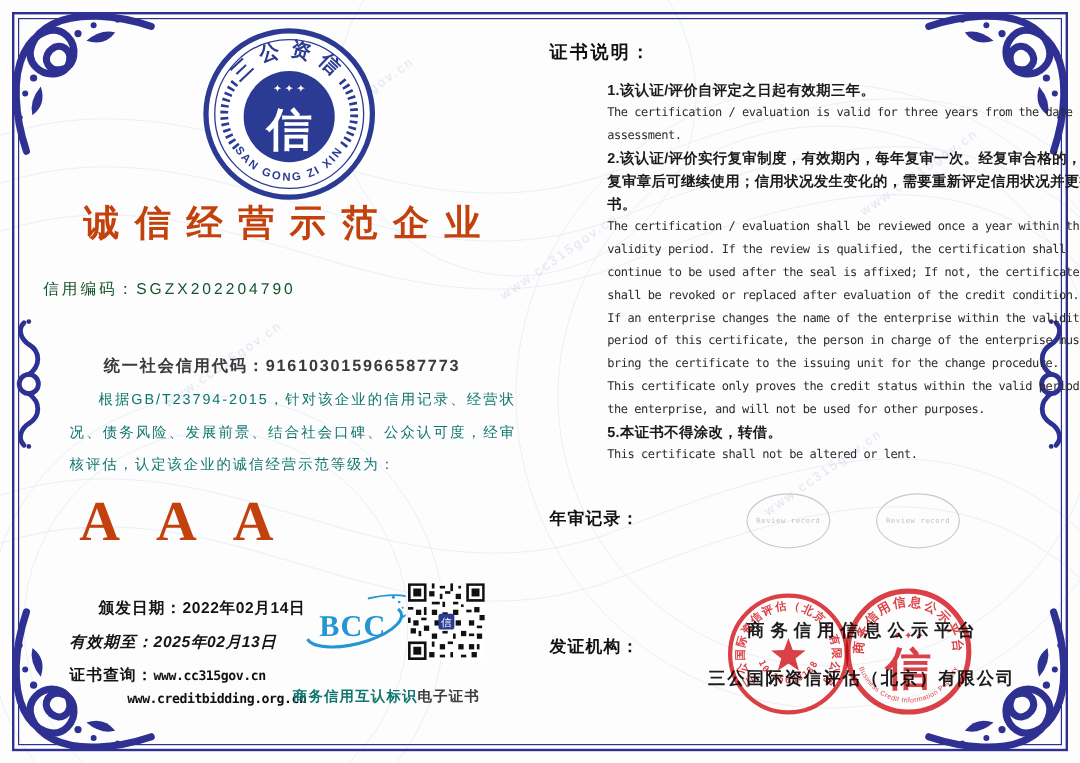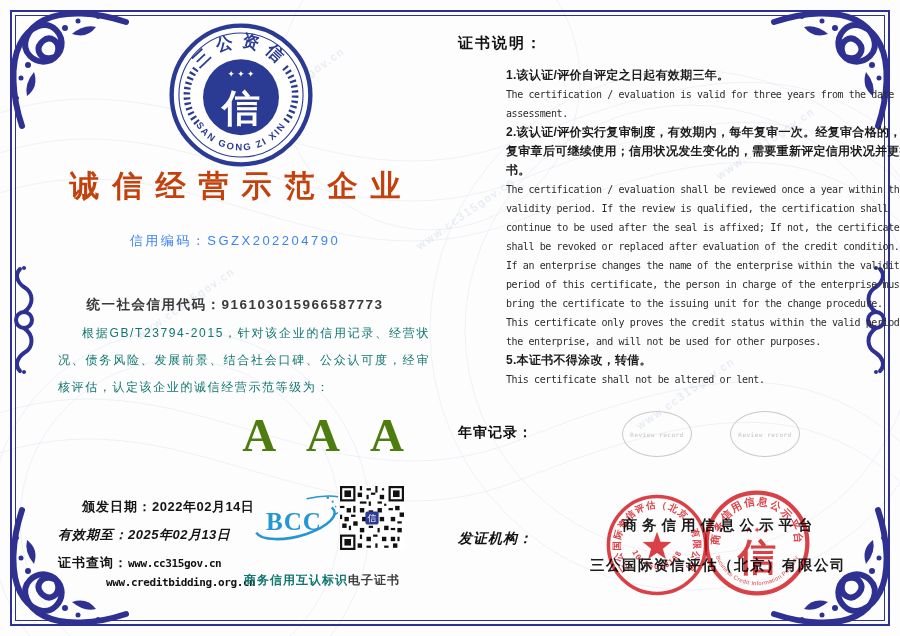--- a/index.html
+++ b/index.html
@@ -6,29 +6,29 @@
   .cert{position:relative;width:900px;height:636px;background:#fdfdfe;overflow:hidden;
         font-family:"Liberation Sans","DejaVu Sans",sans-serif;color:#222;}
   .bg-layer,.deco-layer{position:absolute;inset:0;pointer-events:none;}
   .border-outer{position:absolute;inset:10px;border:2px solid #2e3192;}
   .border-inner{position:absolute;inset:15px;border:1px solid #2e3192;}
 
   
   .logo{position:absolute;left:168px;top:22px;width:146px;height:146px;}
   .cert-title{position:absolute;left:36px;top:166px;width:398px;text-align:center;
       font-size:30px;font-weight:900;letter-spacing:13px;text-indent:13px;color:#c2410c;}
-  .credit-line{position:absolute;left:36px;top:232px;width:398px;text-align:center;
-      font-size:13px;color:#3b82f6;letter-spacing:2.5px;}
+  .credit-line{position:absolute;left:36px;top:232px;width:398px;text-align:left;
+      font-size:13px;color:#14532d;letter-spacing:2.5px;}
   .uscc-line{position:absolute;left:36px;top:296px;width:398px;text-align:center;
       font-size:13.5px;color:#3a3a3a;font-weight:600;letter-spacing:1.5px;}
   .body-par{position:absolute;left:58px;top:320px;width:372px;font-size:12px;line-height:27px;
       color:#0f766e;font-weight:500;text-align:justify;text-indent:2em;letter-spacing:1.6px;}
-  .rating{position:absolute;left:36px;top:408px;width:398px;text-align:right;
+  .rating{position:absolute;left:36px;top:408px;width:398px;text-align:left;
       font-family:"Liberation Serif","DejaVu Serif",serif;font-weight:700;font-size:47px;
-      letter-spacing:30px;text-indent:30px;color:#4d7c0f;}
+      letter-spacing:30px;text-indent:30px;color:#c2410c;}
 
   .info-row{position:absolute;left:58px;font-size:13px;color:#141414;}
   .info-row .lbl{font-weight:700;letter-spacing:1px;}
   .info-row .val{font-weight:600;letter-spacing:0.5px;}
   .mono{font-family:"DejaVu Sans Mono","Liberation Mono",monospace;font-size:11px;
         letter-spacing:-0.4px;font-weight:700;color:#111;}
   .r1{top:498px;margin-left:24px;} .r2{top:526px;font-style:italic;} .r3{top:554px;}
   .url2{position:absolute;left:106px;top:576px;}
 
   .bcc{position:absolute;left:250px;top:492px;width:88px;height:58px;}
@@ -47,21 +47,21 @@
       letter-spacing:-0.4px;color:#2b2b2b;line-height:19px;}
   .review-lbl{position:absolute;left:458px;top:424px;font-size:14px;font-weight:800;
       letter-spacing:1px;color:#111;}
   .oval{position:absolute;width:68px;height:44px;border:1px solid #c9c9c9;border-radius:50%;
       display:flex;align-items:center;justify-content:center;background:transparent;}
   .oval span{font-size:6px;color:#c2c2c2;letter-spacing:0.5px;
       font-family:"DejaVu Sans Mono",monospace;}
   .ov1{left:622px;top:411px;} .ov2{left:730px;top:411px;}
 
   .issuer-lbl{position:absolute;left:458px;top:530px;font-size:14px;font-weight:800;
-      letter-spacing:1px;color:#111;font-style:italic;}
+      letter-spacing:1px;color:#111;}
   .issuer-l1{position:absolute;left:560px;top:516px;width:320px;text-align:center;
       font-size:14.5px;font-weight:700;color:#1d1d1d;letter-spacing:5px;}
   .issuer-l2{position:absolute;left:548px;top:556px;width:340px;text-align:center;
       font-size:14.5px;font-weight:700;color:#1d1d1d;letter-spacing:1.5px;}
 
   .seal{position:absolute;mix-blend-mode:multiply;opacity:0.88;}
   .seal-left{left:604px;top:492px;width:106px;height:106px;}
   .seal-right{left:700px;top:486px;width:114px;height:114px;}
 </style>
 </head>

